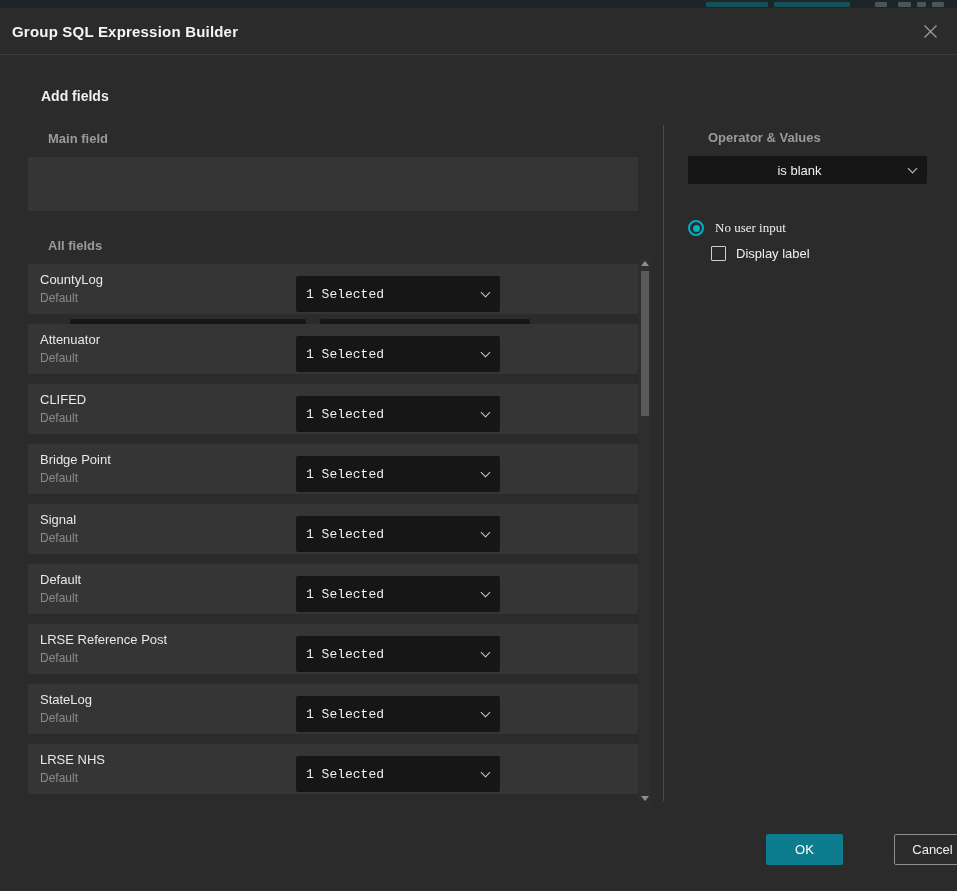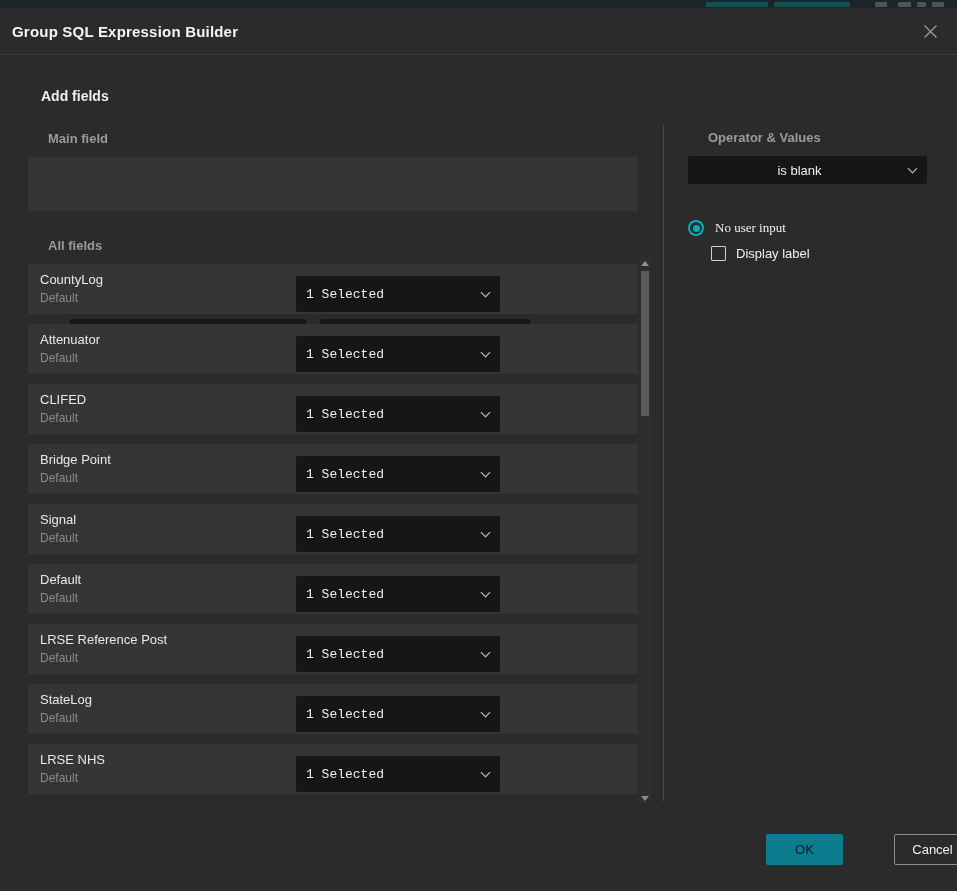--- a/index.html
+++ b/index.html
@@ -54,21 +54,21 @@
   .radio-row{position:absolute;left:688px;top:212px;display:flex;align-items:center;cursor:pointer;}
   .radio{width:16px;height:16px;border:2px solid var(--accent);border-radius:50%;position:relative;flex:0 0 auto;}
   .radio.on::after{content:"";position:absolute;inset:2.5px;background:var(--accent);border-radius:50%;}
   .radio-lbl{margin-left:11px;font-size:13px;color:var(--txt);font-family:Liberation Serif, serif;}
   .check-row{position:absolute;left:711px;top:238px;display:flex;align-items:center;cursor:pointer;}
   .checkbox{width:15px;height:15px;border:1.5px solid #cfcfcf;border-radius:1px;background:transparent;flex:0 0 auto;}
   .check-lbl{margin-left:10px;font-size:13px;color:var(--txt);}
 
   
   .btn{position:absolute;top:826px;width:77px;height:31px;display:flex;align-items:center;justify-content:center;font-size:13px;cursor:pointer;border-radius:2px;}
-  .btn-ok{left:766px;background:var(--ok);color:#0f172a;}
+  .btn-ok{left:766px;background:var(--ok);color:#ffffff;}
   .btn-cancel{left:894px;background:transparent;border:1px solid #8f8f8f;color:#f0f0f0;}
 
   .dd1{left:42px;top:162px;width:236px;height:28px;}
   .dd2{left:292px;top:162px;width:210px;height:28px;}
 </style>
 </head>
 <body>
 
 <div class="screen">
 

